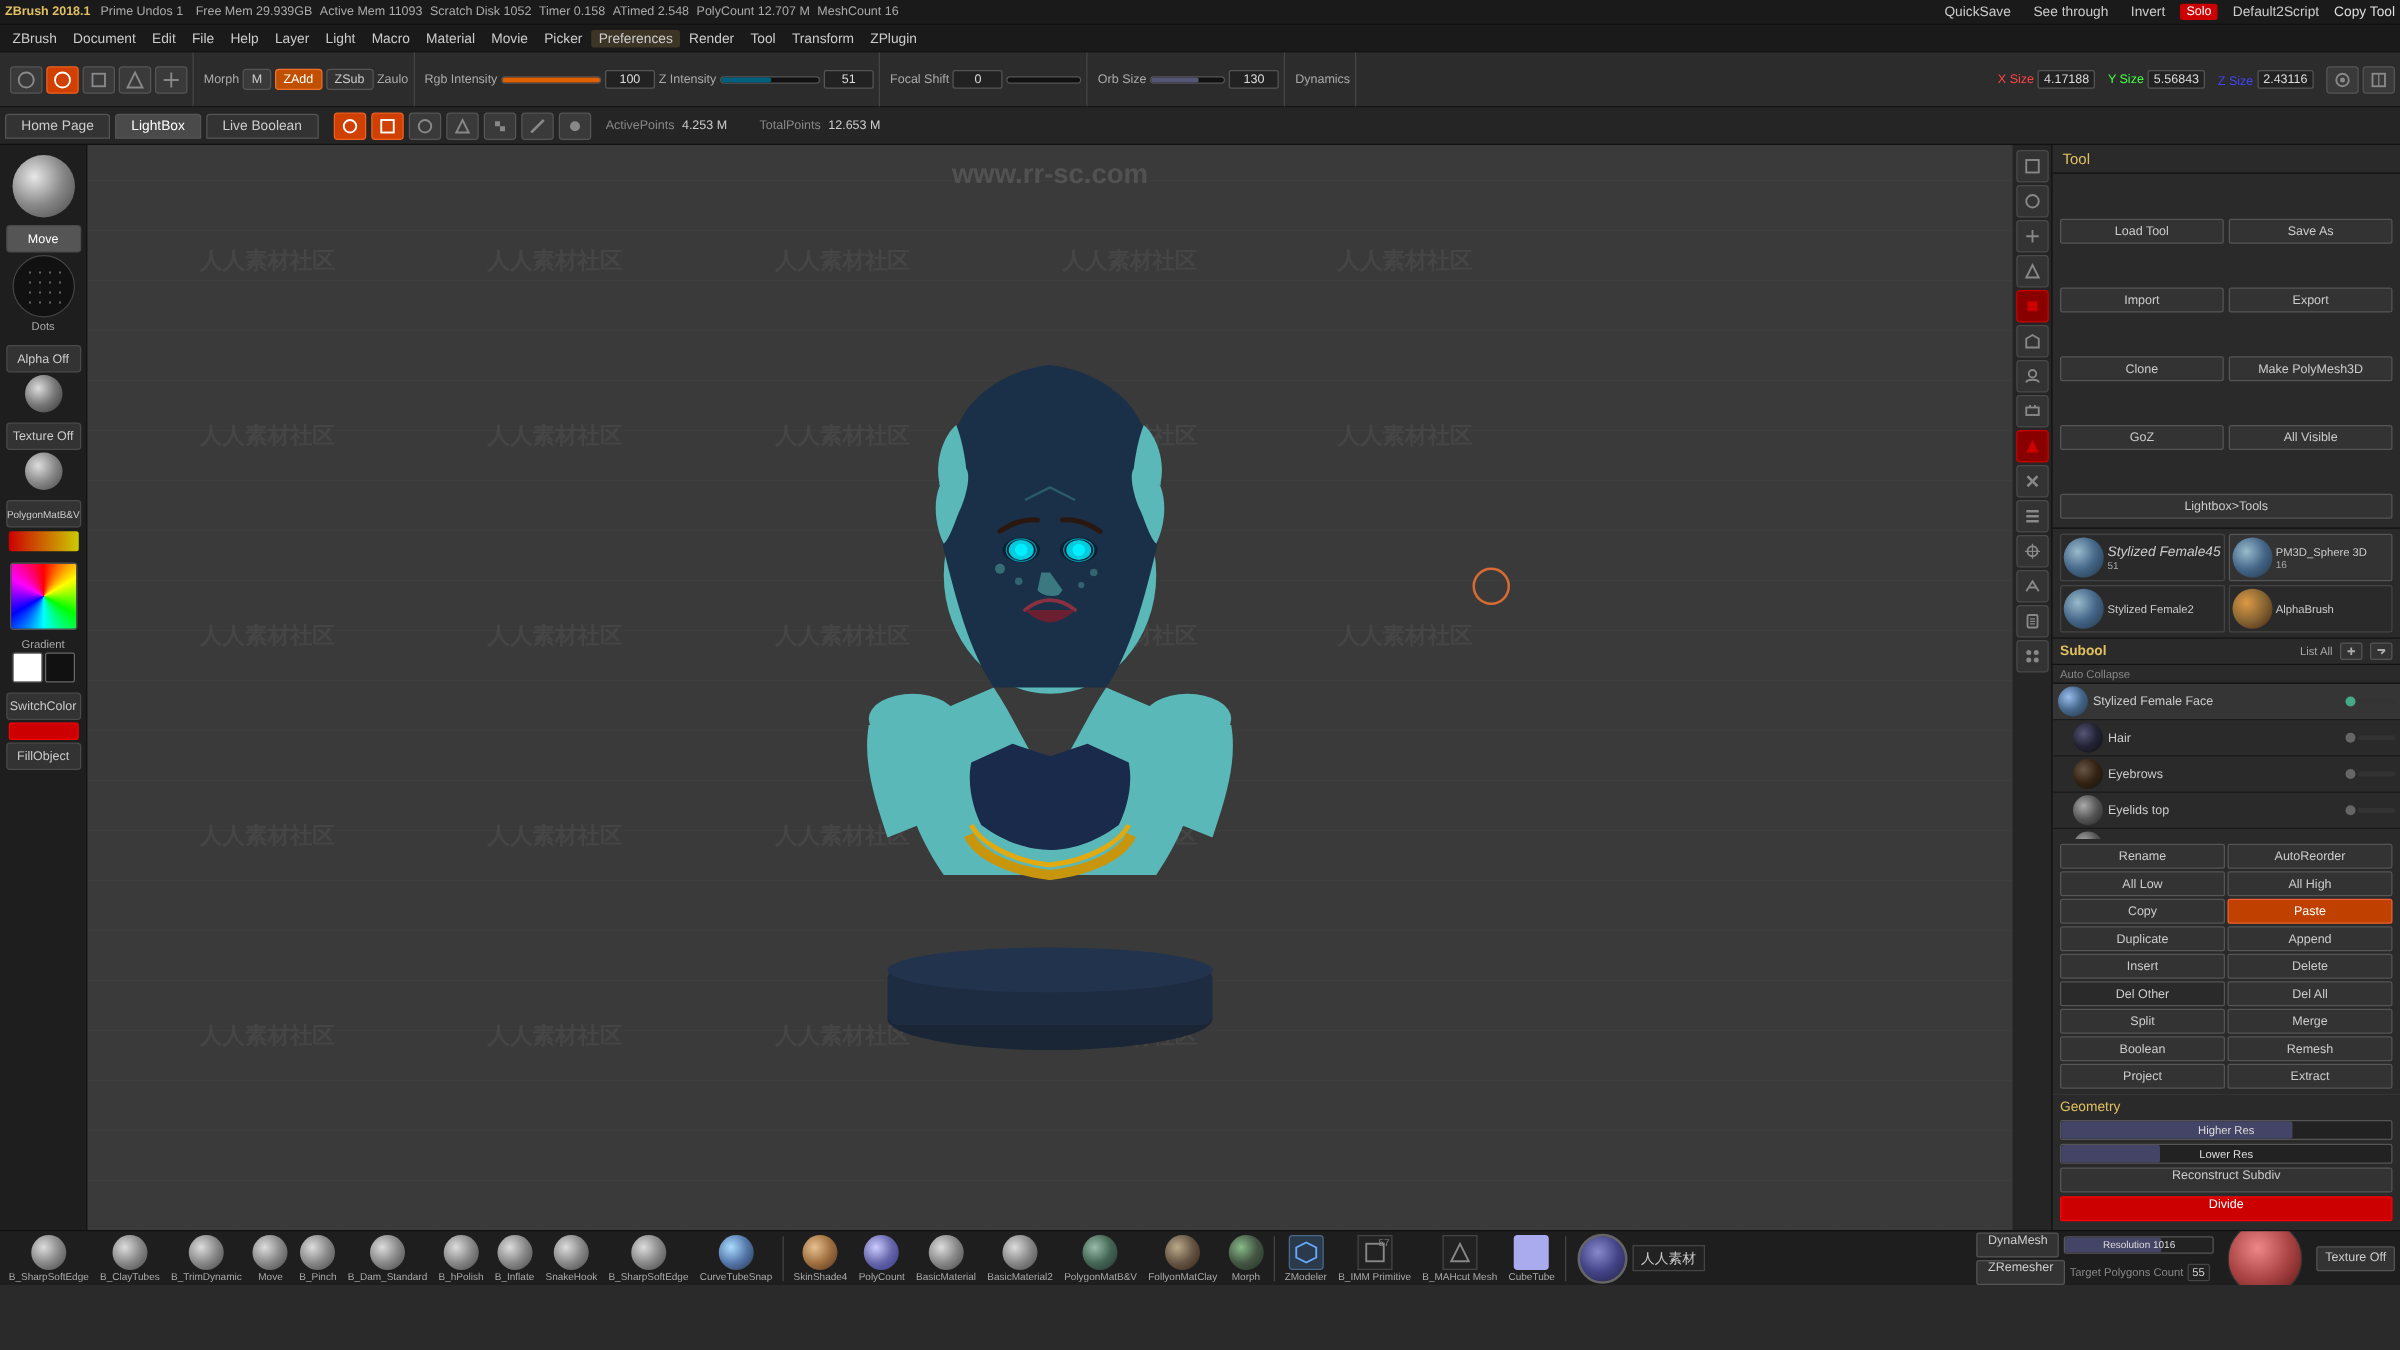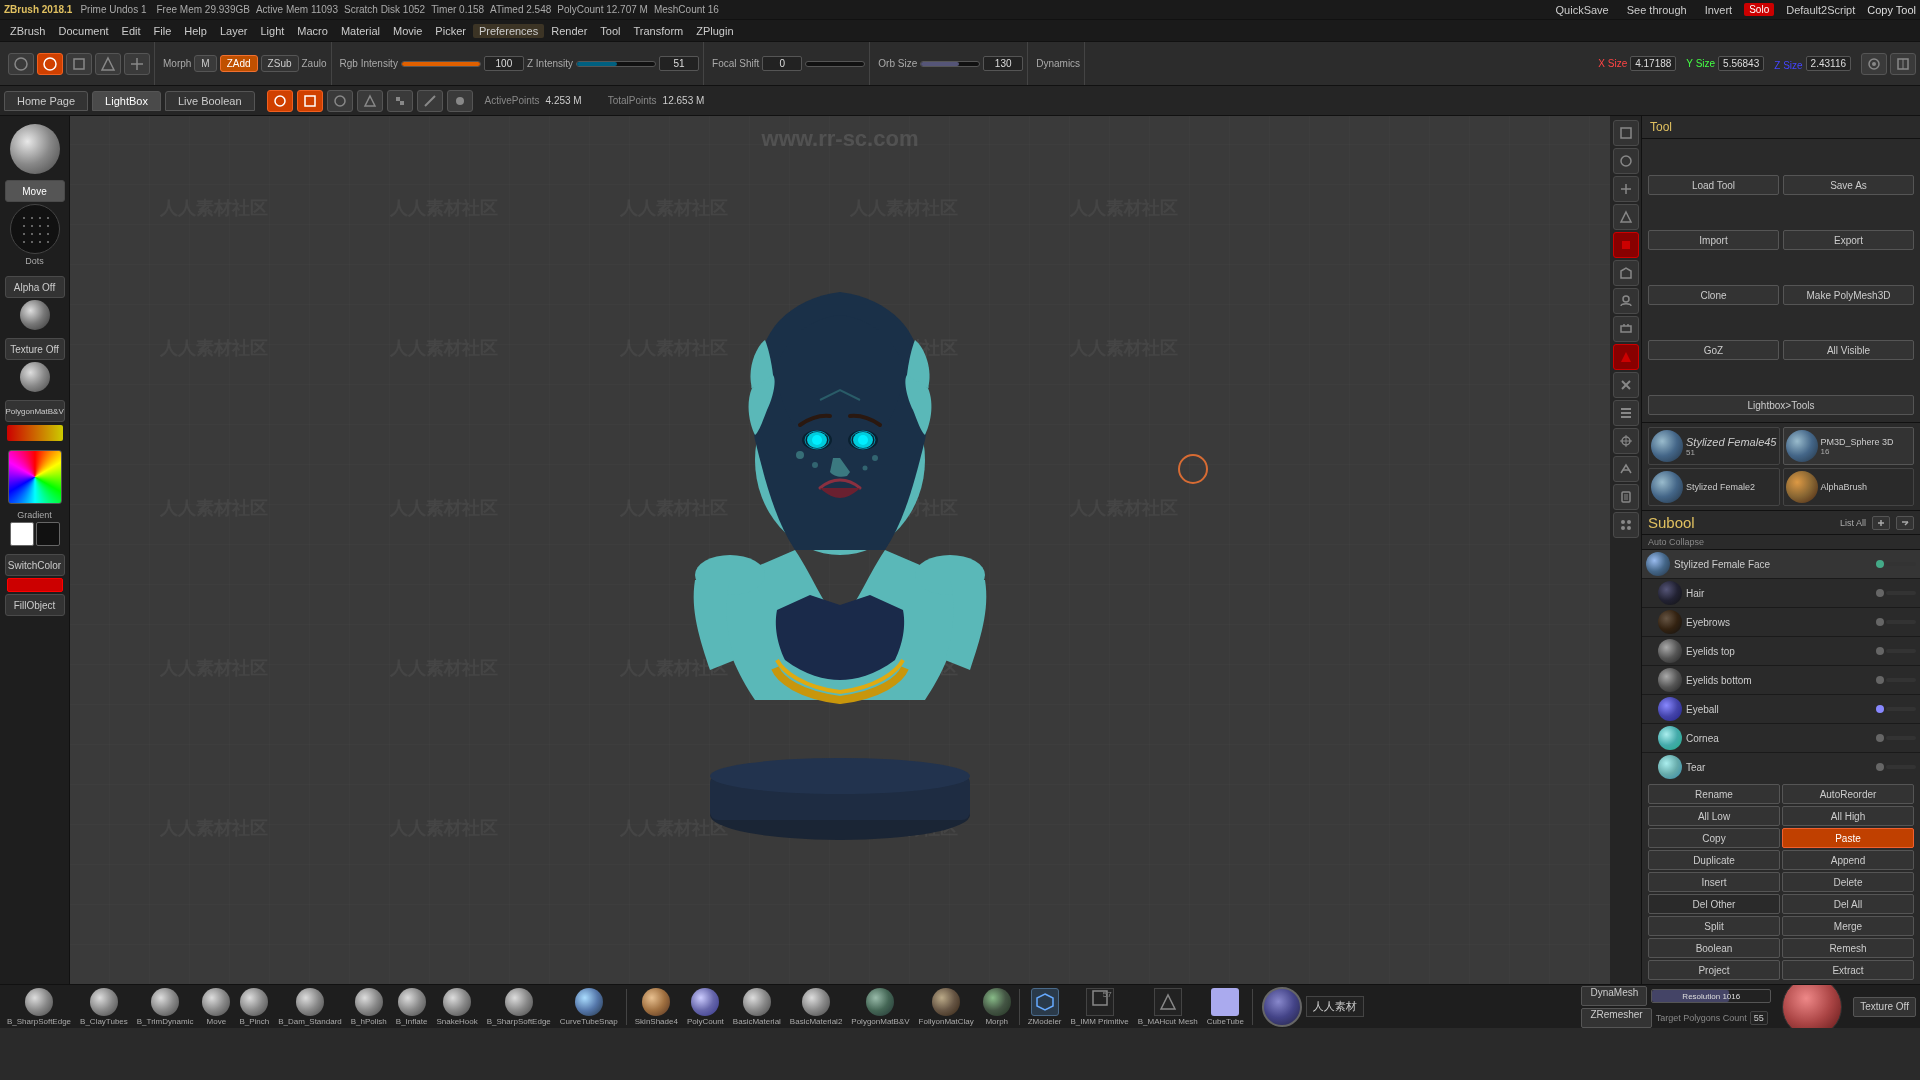--- a/index.html
+++ b/index.html
@@ -1046,21 +1046,21 @@
 
         <div style="display:flex;align-items:center;gap:3px;background:#2a2a2a;padding:2px;border:1px solid #444;border-radius:2px;cursor:pointer;">
           <div style="width:32px;height:32px;border-radius:50%;background:radial-gradient(circle at 35% 35%, #d94, #863, #421);flex-shrink:0;"></div>
           <div>
             <div style="font-size:9px;color:#ccc;">AlphaBrush</div>
           </div>
         </div>
       </div>
 
       <div class="subtool-header">
-        <span style="font-size:15px;color:#e0c060;">Subool</span>
+        <span style="font-size:11px;color:#e0c060;font-weight:bold;">Subool</span>
         <span style="flex:1;"></span>
         <span style="font-size:9px;color:#aaa;">List All</span>
         <div style="width:18px;height:14px;background:#333;border:1px solid #555;border-radius:2px;display:flex;align-items:center;justify-content:center;cursor:pointer;margin-left:2px;">
           <svg width="10" height="10" viewBox="0 0 10 10">
               <line x1="2" y1="5" x2="8" y2="5" stroke="#aaa" stroke-width="1.5"></line>
               <line x1="5" y1="2" x2="5" y2="8" stroke="#aaa" stroke-width="1.5"></line>
             </svg>
         </div>
         <div style="width:18px;height:14px;background:#333;border:1px solid #555;border-radius:2px;display:flex;align-items:center;justify-content:center;cursor:pointer;margin-left:2px;">
           <svg width="10" height="10" viewBox="0 0 10 10">
@@ -1167,20 +1167,41 @@
         <div class="action-btn" style="background:#2a2a2a;">Del Other</div>
         <div class="action-btn">Del All</div>
         <div class="action-btn">Split</div>
         <div class="action-btn">Merge</div>
         <div class="action-btn">Boolean</div>
         <div class="action-btn">Remesh</div>
         <div class="action-btn">Project</div>
         <div class="action-btn">Extract</div>
       </div>
 
+      <div class="geo-section">
+        <div class="geo-title">Geometry</div>
+        <div class="geo-row">
+          <div class="geo-slider" style="flex:1;">
+            <div class="geo-slider-fill" style="width:70%;"></div>
+            <span class="geo-slider-text">Higher Res</span>
+          </div>
+        </div>
+        <div class="geo-row">
+          <div class="geo-slider" style="flex:1;">
+            <div class="geo-slider-fill" style="width:30%;"></div>
+            <span class="geo-slider-text">Lower Res</span>
+          </div>
+        </div>
+        <div class="geo-row">
+          <div class="geo-btn" style="flex:1;text-align:center;">Reconstruct Subdiv</div>
+        </div>
+        <div class="geo-row">
+          <div class="geo-btn" style="flex:1;text-align:center;background:#c00;color:#fff;border-color:#f00;">Divide</div>
+        </div>
+      </div>
 
     </div>
   </div>
 </div>
 
 <div id="bottom-bar">
 
   <div class="brush-icon-btn">
     <div class="brush-sphere"></div>
     <span class="brush-label">B_SharpSoftEdge</span>
@@ -1261,21 +1282,21 @@
 
   <div class="brush-icon-btn">
     <div style="width:28px;height:28px;background:#2a3a4a;border:1px solid #4a6a8a;border-radius:3px;display:flex;align-items:center;justify-content:center;">
       <svg width="20" height="20" viewBox="0 0 20 20">
           <polygon points="10,2 18,6 18,14 10,18 2,14 2,6" fill="none" stroke="#6af" stroke-width="1.5"></polygon>
         </svg>
     </div>
     <span class="brush-label">ZModeler</span>
   </div>
   <div class="brush-icon-btn">
-    <div style="width:28px;height:28px;background:#222;border:1px solid #444;display:flex;align-items:flex-start;justify-content:center;position:relative;">
+    <div style="width:28px;height:28px;background:#222;border:1px solid #444;display:flex;align-items:center;justify-content:center;position:relative;">
       <span style="font-size:8px;color:#888;position:absolute;top:1px;right:1px;">57</span>
       <svg width="18" height="18" viewBox="0 0 18 18">
           <rect x="2" y="2" width="14" height="14" fill="none" stroke="#888" stroke-width="1.5"></rect>
         </svg>
     </div>
     <span class="brush-label">B_IMM Primitive</span>
   </div>
   <div class="brush-icon-btn">
     <div style="width:28px;height:28px;background:#222;border:1px solid #444;display:flex;align-items:center;justify-content:center;">
       <svg width="18" height="18" viewBox="0 0 18 18">

